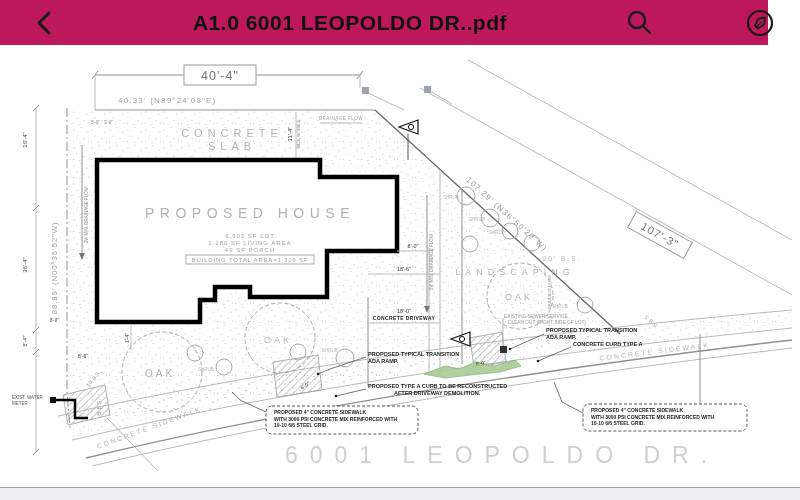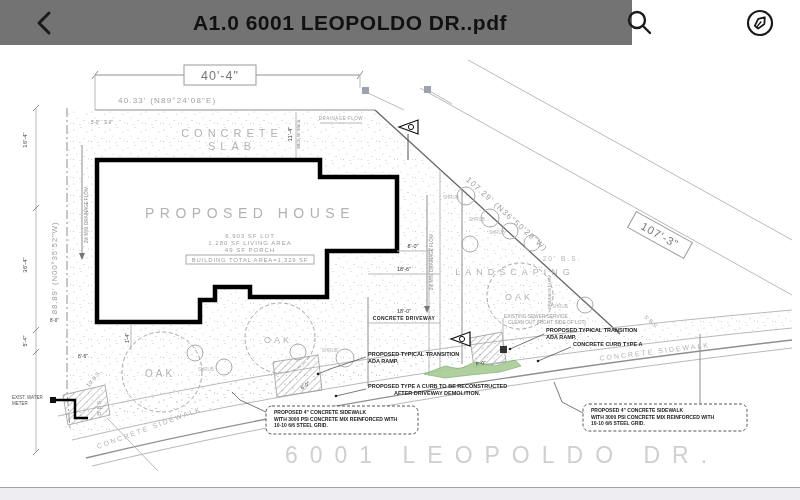--- a/index.html
+++ b/index.html
@@ -1,18 +1,18 @@
 <!DOCTYPE html>
 <html><head>
 <meta charset="utf-8">
 <style>
   html,body{margin:0;padding:0;background:#fff;}
   body{width:800px;height:500px;overflow:hidden;font-family:"Liberation Sans",sans-serif;position:relative;}
   
-  .topbar{position:absolute;top:0;left:0;width:632px;height:45px;background:#737373;
+  .topbar{position:absolute;top:0;left:0;width:768px;height:45px;background:#be185d;
           border-bottom:1px solid #e3e3e3;display:flex;align-items:center;}
   .back{position:absolute;left:34px;top:10px;width:20px;height:26px;cursor:pointer;}
   .title{position:absolute;left:110px;width:480px;text-align:center;font-size:21px;font-weight:700;
          color:#111;letter-spacing:.5px;white-space:nowrap;}
   .icon-btn{position:absolute;top:8px;width:32px;height:30px;cursor:pointer;}
   .search-btn{left:624px;}
   .markup-btn{left:744px;}
   
   .bottombar{position:absolute;left:0;top:487px;width:800px;height:13px;background:#ededf2;
              border-top:1.5px solid #a3a3a6;}

